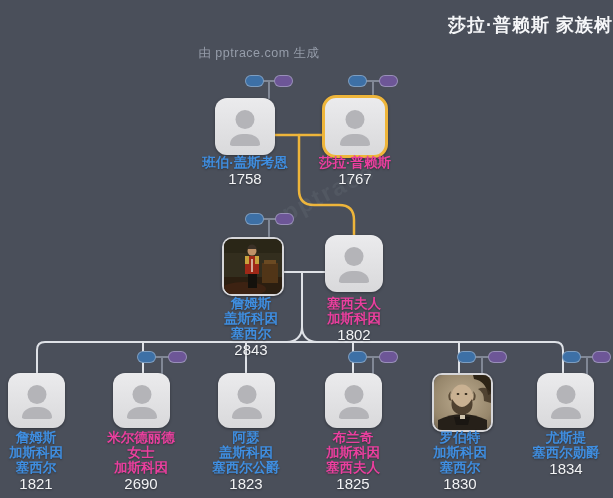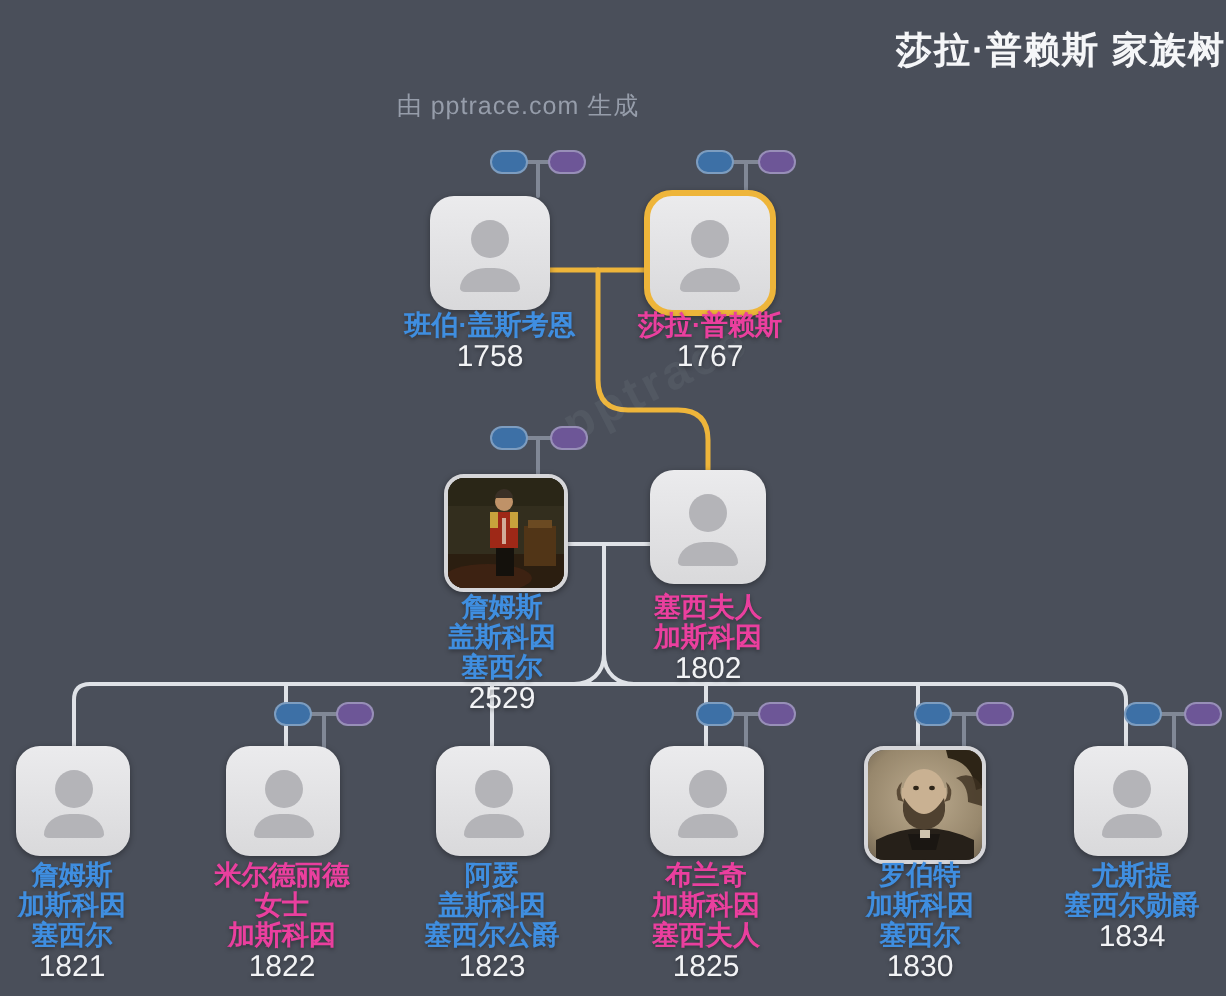--- a/index.html
+++ b/index.html
@@ -151,21 +151,21 @@
       <circle cx="28" cy="12" r="4.5" fill="#bf9268"></circle>
       <path d="M23.5,10 a4.5,4.5 0 0 1 9,0 z" fill="#3a3026"></path>
     </svg>
   </div>
   <div class="pbox" style="left:325px;top:235px;width:58px"></div>
 
   <div class="label" style="left:186px;top:296px">
     <div class="nm blue">詹姆斯</div>
     <div class="nm blue">盖斯科因</div>
     <div class="nm blue">塞西尔</div>
-    <div class="yr">2529</div>
+    <div class="yr">2843</div>
   </div>
   <div class="label" style="left:289px;top:296px">
     <div class="nm pink">塞西夫人</div>
     <div class="nm pink">加斯科因</div>
     <div class="yr">1802</div>
   </div>
 
   <div class="pbox small" style="left:8px;top:373px"></div>
   <div class="pbox small" style="left:113px;top:373px"></div>
   <div class="pbox small" style="left:218px;top:373px"></div>
@@ -199,21 +199,21 @@
   <div class="label" style="left:-29px;top:430px">
     <div class="nm blue">詹姆斯</div>
     <div class="nm blue">加斯科因</div>
     <div class="nm blue">塞西尔</div>
     <div class="yr">1821</div>
   </div>
   <div class="label" style="left:76px;top:430px">
     <div class="nm pink">米尔德丽德</div>
     <div class="nm pink">女士</div>
     <div class="nm pink">加斯科因</div>
-    <div class="yr">1822</div>
+    <div class="yr">2690</div>
   </div>
   <div class="label" style="left:181px;top:430px">
     <div class="nm blue">阿瑟</div>
     <div class="nm blue">盖斯科因</div>
     <div class="nm blue">塞西尔公爵</div>
     <div class="yr">1823</div>
   </div>
   <div class="label" style="left:288px;top:430px">
     <div class="nm pink">布兰奇</div>
     <div class="nm pink">加斯科因</div>

